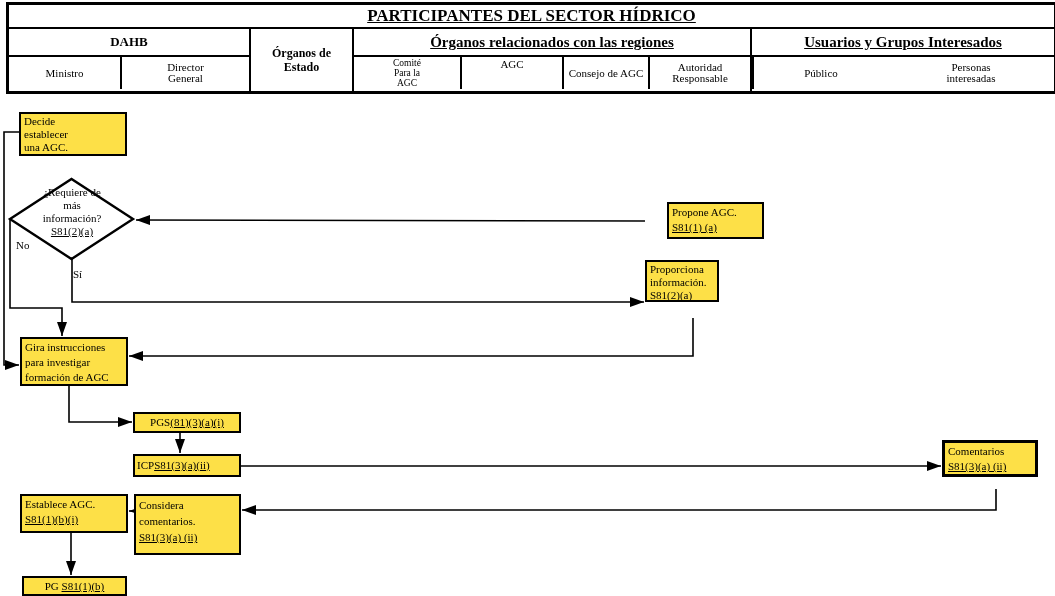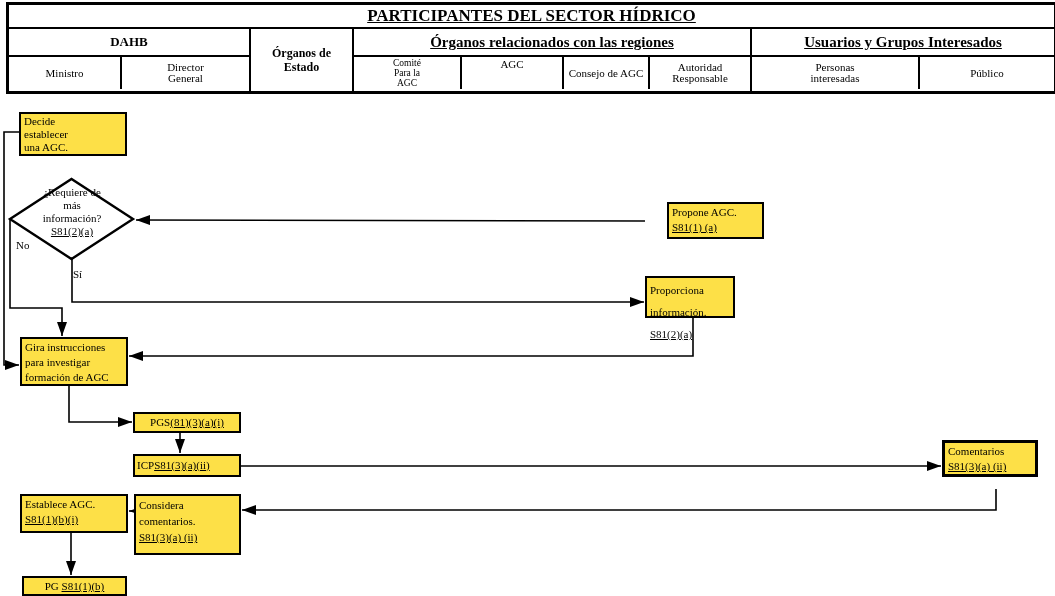--- a/index.html
+++ b/index.html
@@ -35,21 +35,21 @@
   .w-consejo{flex:none;width:86px;}
   .w-personas{flex:none;width:166px;}
   .estado-lbl{font-weight:bold;font-size:12px;text-align:center;line-height:14px;}
   .ml{white-space:pre-line;}
 
   
   .node{position:absolute;background:#fde047;border:2px solid #000;box-sizing:border-box;
         font-size:11px;padding:1px 3px;}
   .n-decide{left:19px;top:112px;width:108px;height:44px;line-height:13px;}
   .n-propone{left:667px;top:202px;width:97px;height:37px;line-height:15px;}
-  .n-proporciona{left:645px;top:276px;width:90px;height:42px;line-height:22px;}
+  .n-proporciona{left:645px;top:260px;width:74px;height:42px;line-height:13px;}
   .n-gira{left:20px;top:337px;width:108px;height:49px;line-height:15px;}
   .n-pgs{left:133px;top:412px;width:108px;height:21px;text-align:center;line-height:17px;padding:0;}
   .n-icps{left:133px;top:454px;width:108px;height:23px;line-height:19px;padding:0 2px;}
   .n-comentarios{left:942px;top:440px;width:96px;height:37px;text-align:left;line-height:15px;border-width:3px;}
   .n-establece{left:20px;top:494px;width:108px;height:39px;line-height:15px;}
   .n-considera{left:134px;top:494px;width:107px;height:61px;line-height:16px;}
   .n-pg{left:22px;top:576px;width:105px;height:20px;text-align:center;line-height:16px;padding:0;}
   .req-text{position:absolute;left:22px;top:186px;width:100px;text-align:center;
         font-size:11px;line-height:13px;}
   .flabel{position:absolute;font-size:11px;line-height:12px;}
@@ -104,23 +104,23 @@
 AGC</div>
         <div class="sub topal w-agc">AGC</div>
         <div class="sub w-consejo">Consejo de AGC</div>
         <div class="sub ml">Autoridad
 Responsable</div>
       </div>
     </div>
     <div class="col col-usr">
       <div class="grp big">Usuarios y Grupos Interesados</div>
       <div class="subs">
+        <div class="sub">Público</div>
         <div class="sub first ml w-personas">Personas
 interesadas</div>
-        <div class="sub">Público</div>
       </div>
     </div>
   </div>
 </div>
 
 <div class="node n-decide">
   <div class="ml">Decide
 establecer
 una AGC.</div>
 </div>

